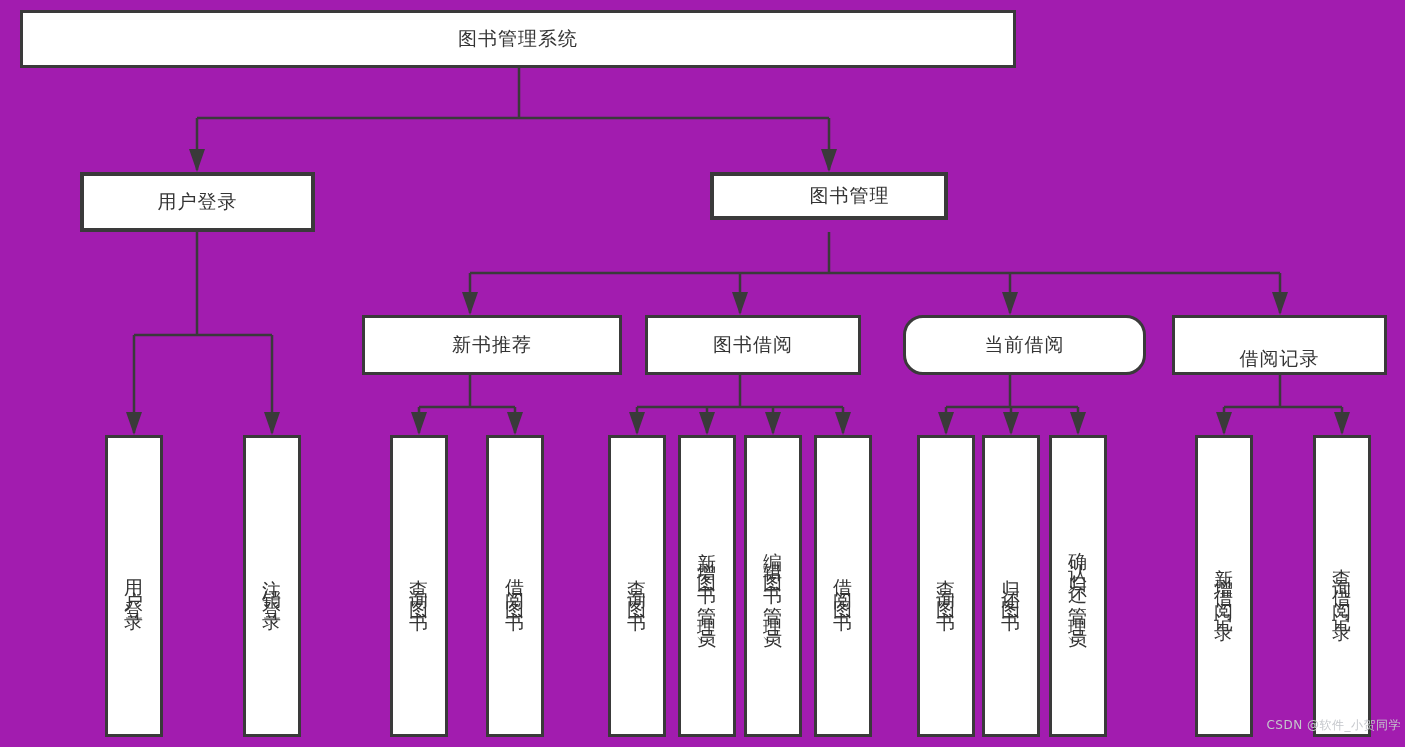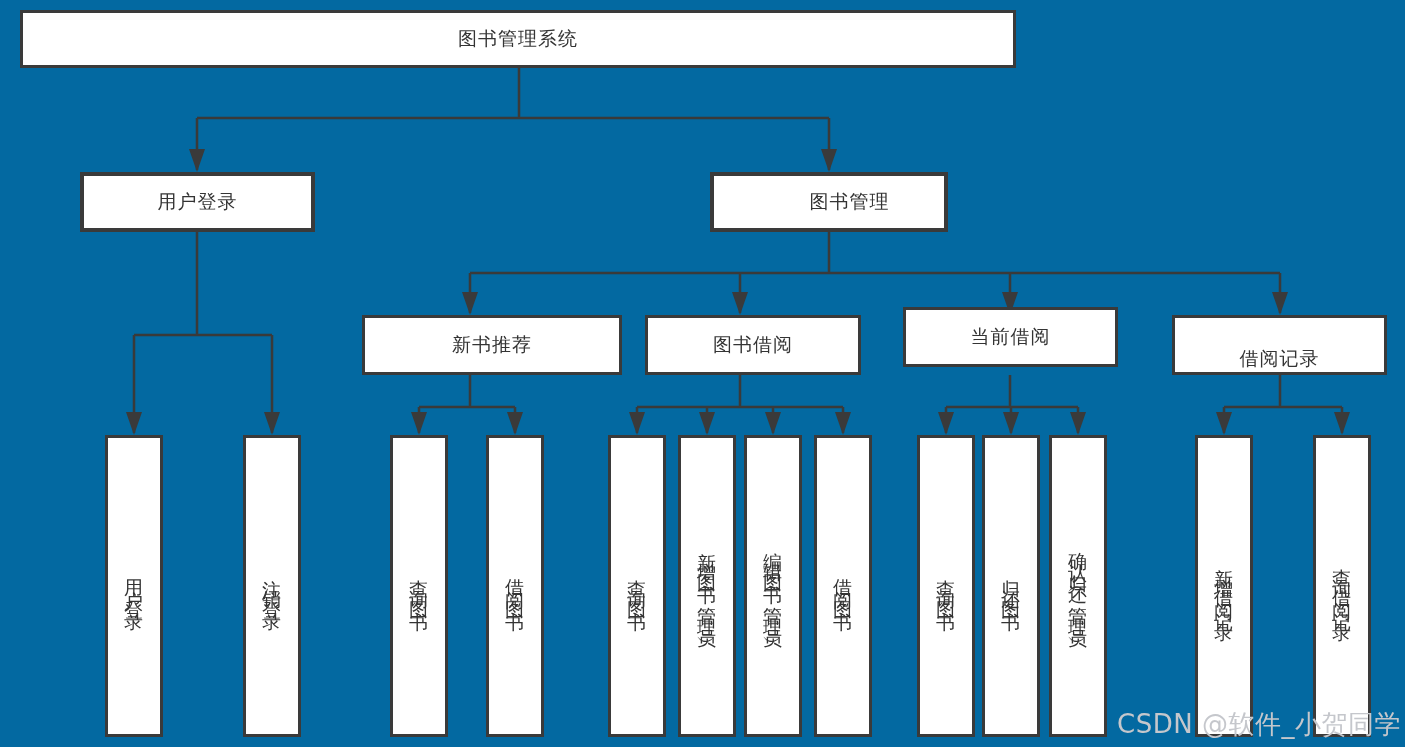--- a/index.html
+++ b/index.html
@@ -1,20 +1,20 @@
 <!DOCTYPE html>
 <html><head>
 <meta charset="utf-8">
 <style>
   html, body { margin: 0; padding: 0; background: #ffffff; }
   .canvas {
     position: relative;
     width: 1405px;
     height: 747px;
-    background: #0369a1;
+    background: #a21caf;
     overflow: hidden;
     font-family: "DejaVu Sans", "Liberation Sans", sans-serif;
   }
   svg.connectors {
     position: absolute;
     left: 0; top: 0;
     width: 1405px; height: 747px;
   }
   .box {
     position: absolute;
@@ -38,22 +38,22 @@
     font-size: 19px;
     letter-spacing: 11px;
     line-height: 1;
     width: 58px;
     top: 435px;
     height: 302px;
   }
   .watermark {
     position: absolute;
     right: 4px;
-    bottom: 5px;
-    font-size: 26px;
+    bottom: 13px;
+    font-size: 12px;
     color: #c5c7cc;
     letter-spacing: 0.5px;
     white-space: nowrap;
   }
 </style>
 </head>
 <body>
 
 <div class="canvas">
 
@@ -96,31 +96,31 @@
     </g>
   </svg>
 
   <div class="box h" style="left:20px;top:10px;width:996px;height:58px;">
     <span>图书管理系统</span>
   </div>
 
   <div class="box h lvl2" style="left:80px;top:172px;width:235px;height:60px;">
     <span>用户登录</span>
   </div>
-  <div class="box h lvl2" style="left:710px;top:172px;width:238px;height:60px;padding-left:41px;">
+  <div class="box h lvl2" style="left:710px;top:172px;width:238px;height:48px;padding-left:41px;">
     <span>图书管理</span>
   </div>
 
   <div class="box h" style="left:362px;top:315px;width:260px;height:60px;">
     <span>新书推荐</span>
   </div>
   <div class="box h" style="left:633px;top:315px;width:216px;height:60px;margin-left:12px;">
     <span>图书借阅</span>
   </div>
-  <div class="box h" style="left:903px;top:307px;width:215px;height:60px;">
+  <div class="box h" style="left:903px;top:315px;width:243px;height:60px;border-radius:20px;">
     <span>当前借阅</span>
   </div>
   <div class="box h" style="left:1172px;top:315px;width:215px;height:60px;align-items:flex-end;">
     <span>借阅记录</span>
   </div>
 
   <div class="box v" style="left:105px;">
     <span>用户登录</span>
   </div>
   <div class="box v" style="left:243px;">

